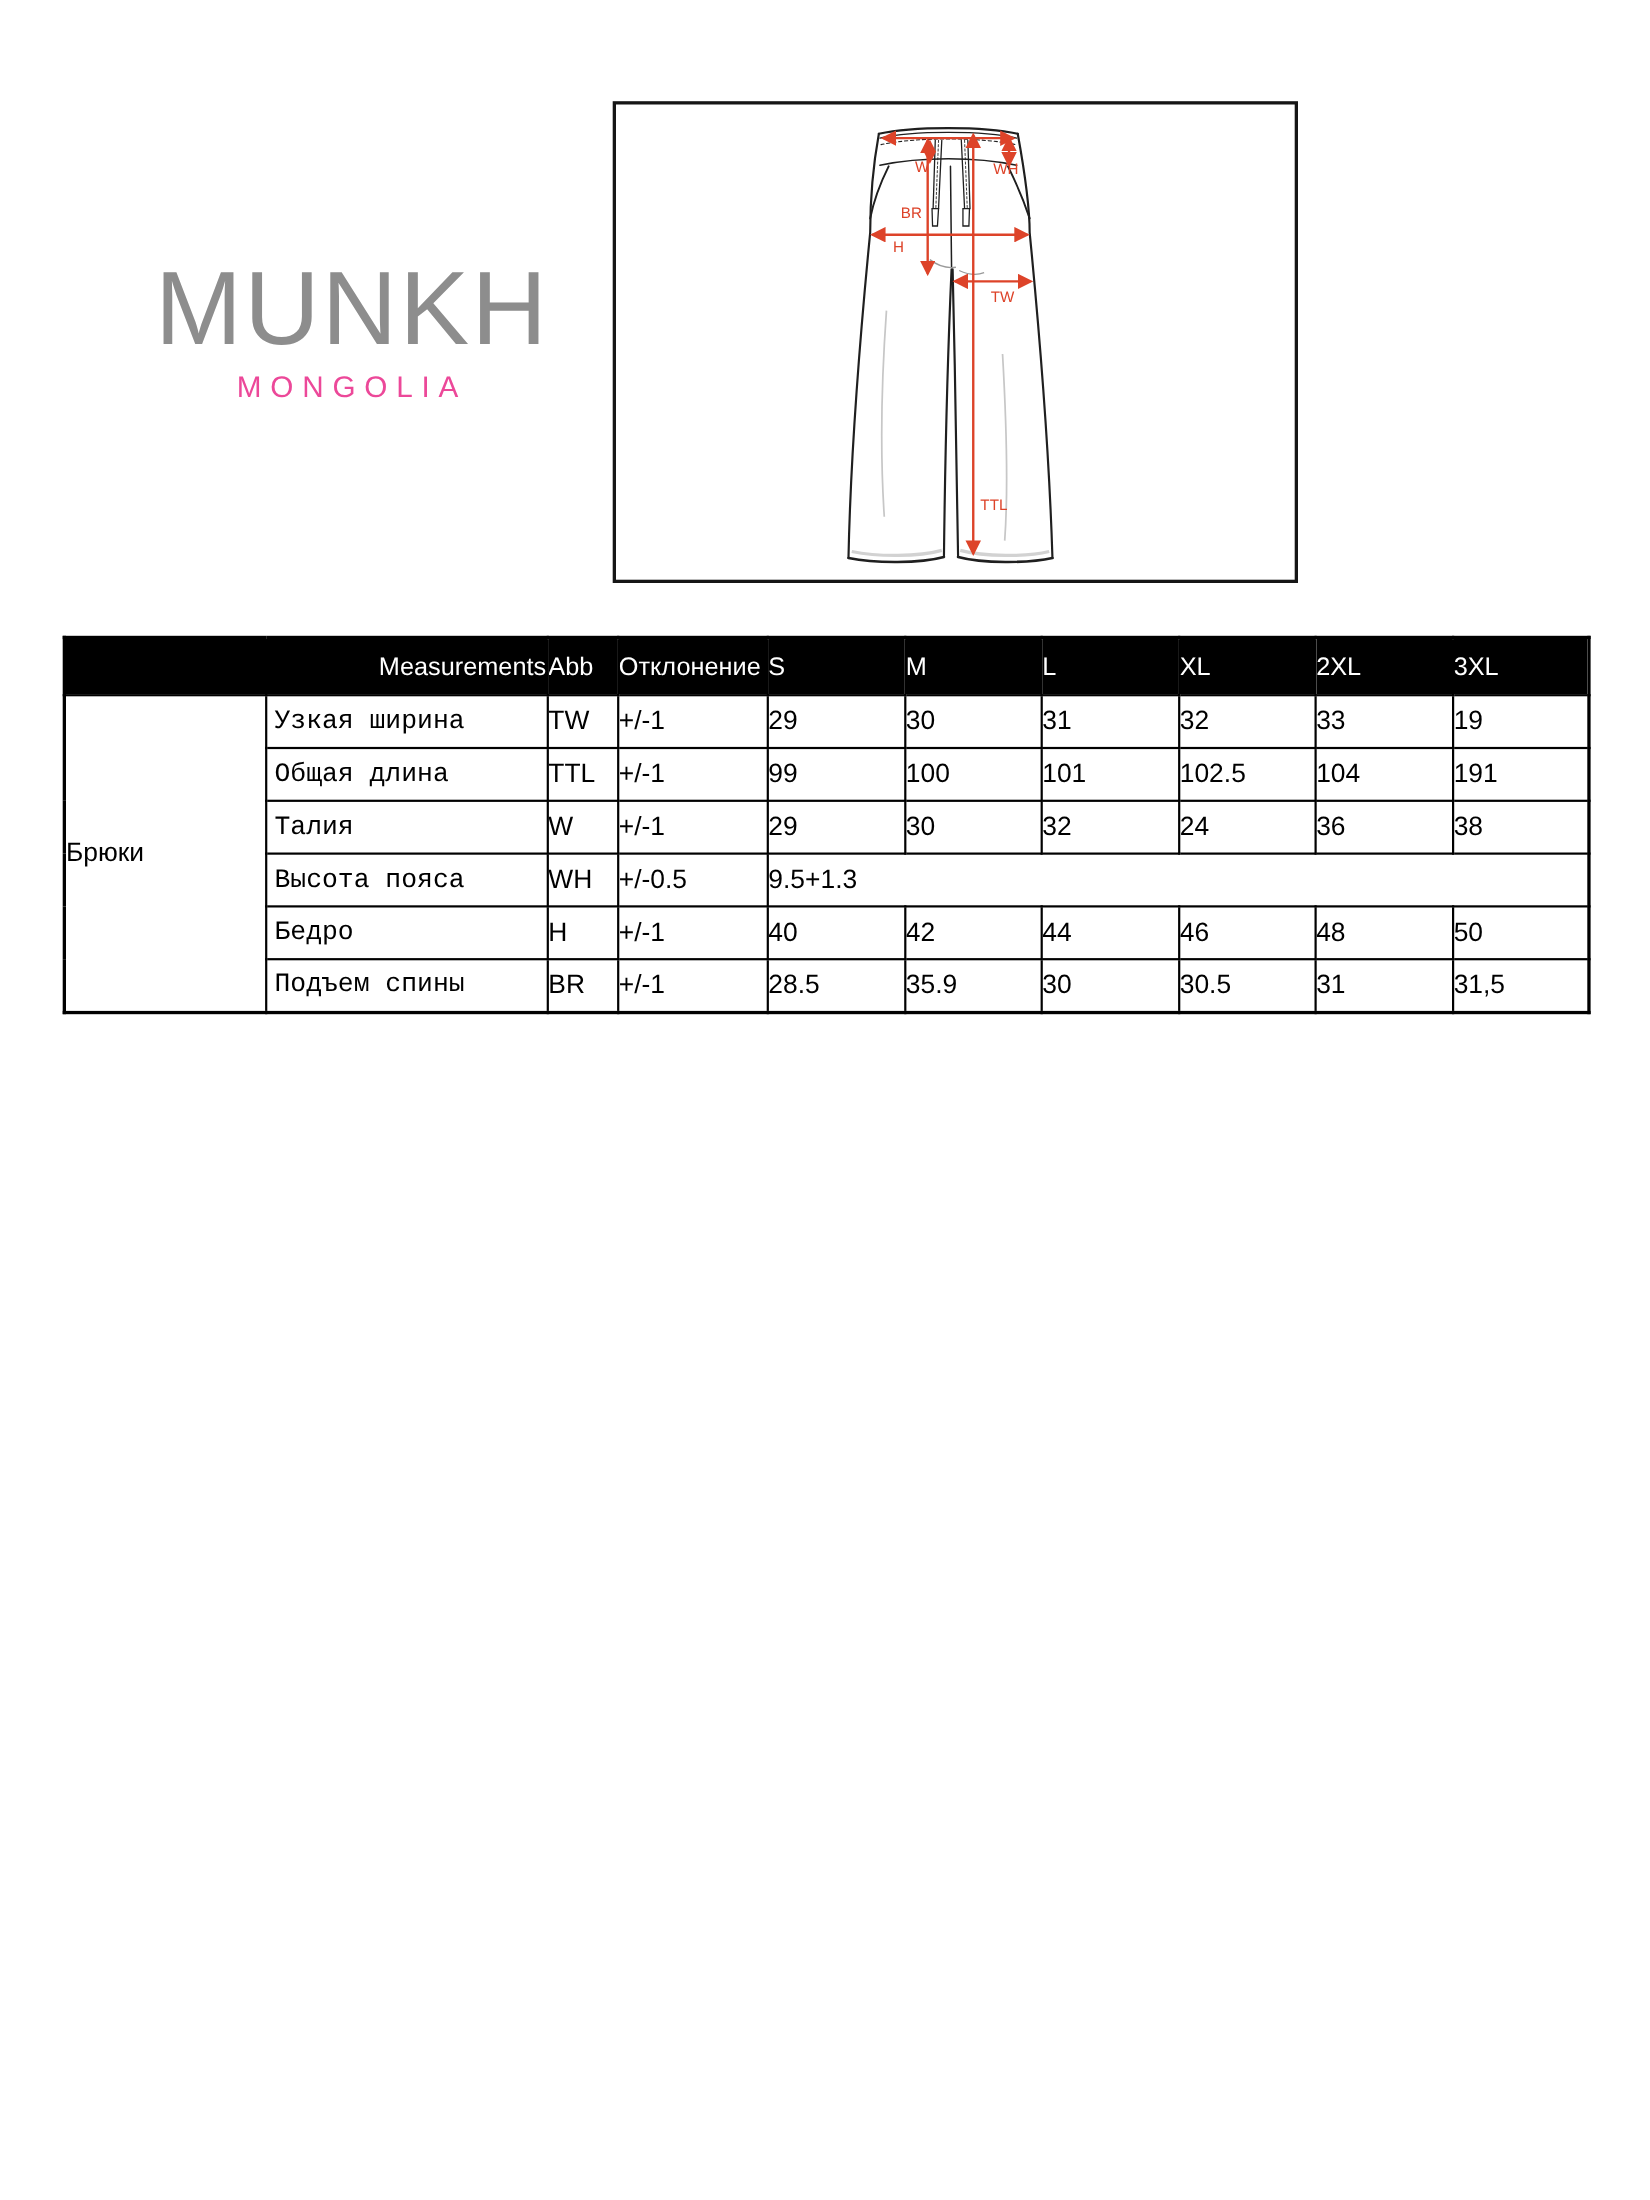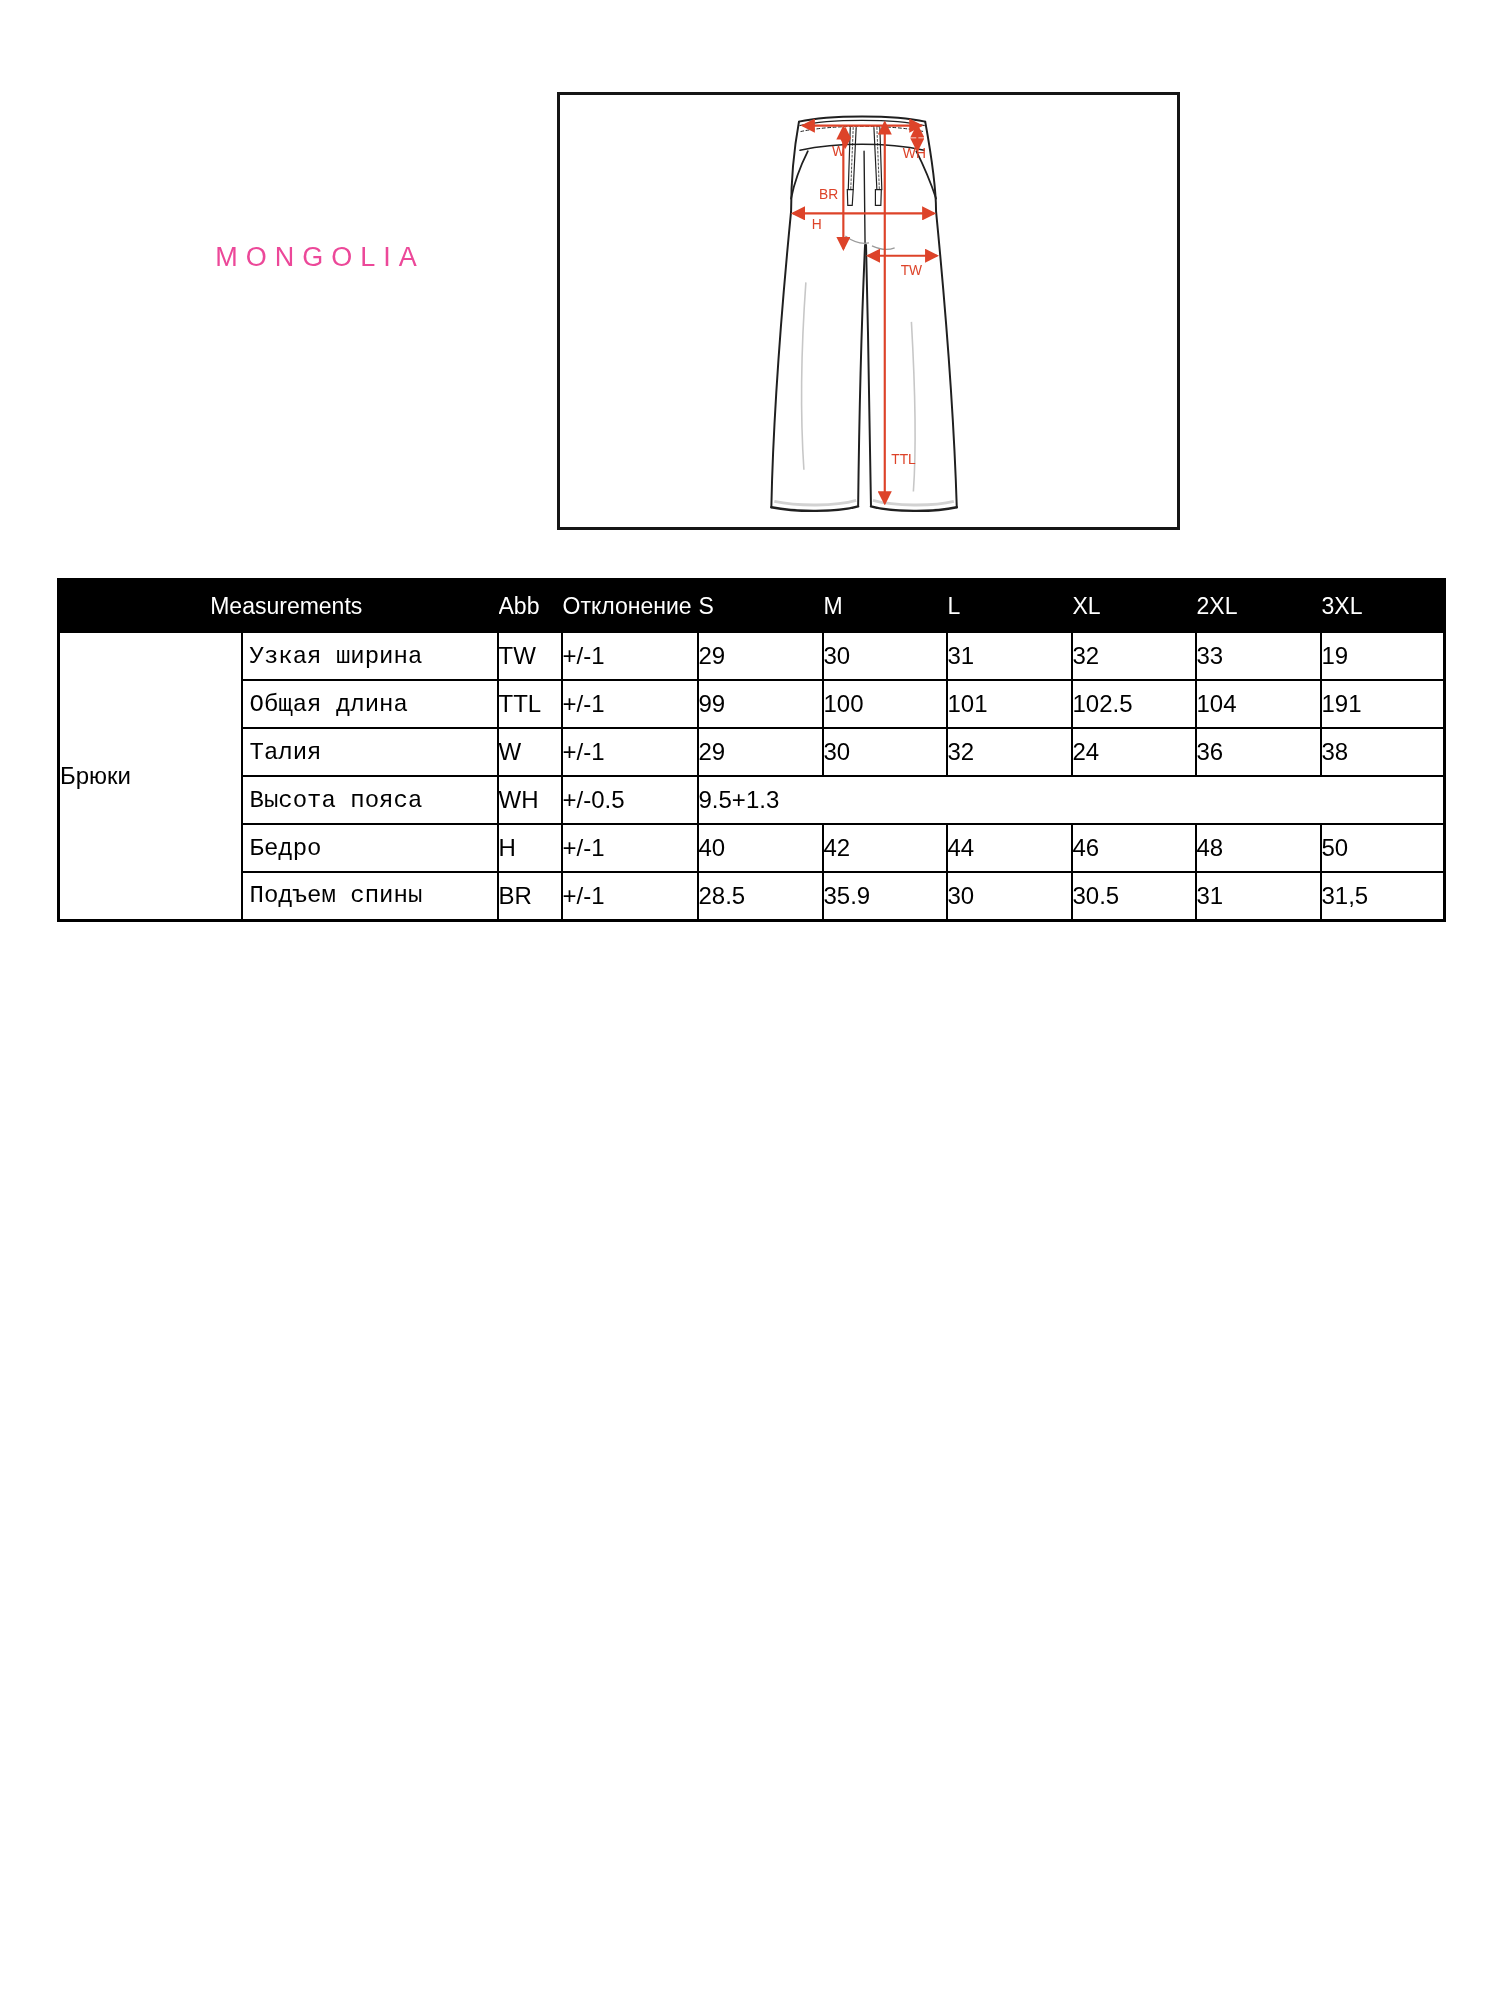--- a/index.html
+++ b/index.html
@@ -18,30 +18,31 @@
   .ann-text{font-family:"Liberation Sans",sans-serif;font-size:14px;fill:#dd4329;}
 
   
   .size-table{position:absolute;left:57px;top:578px;width:1386px;
               border-collapse:collapse;table-layout:fixed;}
   .size-table th,.size-table td{border:2px solid #000;font-size:24px;text-align:left;
               padding:0;white-space:nowrap;overflow:hidden;}
   .size-table{border:3px solid #000;}
   .size-table thead th{background:#000;color:#fff;font-weight:400;font-size:23px;height:50px;
               border-color:#000;}
-  .size-table thead th.th-meas{text-align:center;padding-left:16px;}
+  .size-table thead th.th-meas{text-align:right;padding-left:16px;}
   .size-table tbody tr{height:48px;}
   .size-table td.name{text-align:left;padding-left:7px;font-family:Liberation Mono, monospace;}
 </style>
 </head>
 <body>
 
 <div class="page">
 
   <div class="logo">
+    <div class="logo-main">MUNKH</div>
     <div class="logo-sub">MONGOLIA</div>
   </div>
 
   <div class="diagram-box">
     <svg viewBox="0 0 623 438">
       <defs>
         <marker id="arr" viewBox="0 0 10 10" refX="8.5" refY="5" markerWidth="6.5" markerHeight="6.5" orient="auto-start-reverse">
           <path d="M0,0 L10,5 L0,10 z" fill="#dd4329"></path>
         </marker>
       </defs>

